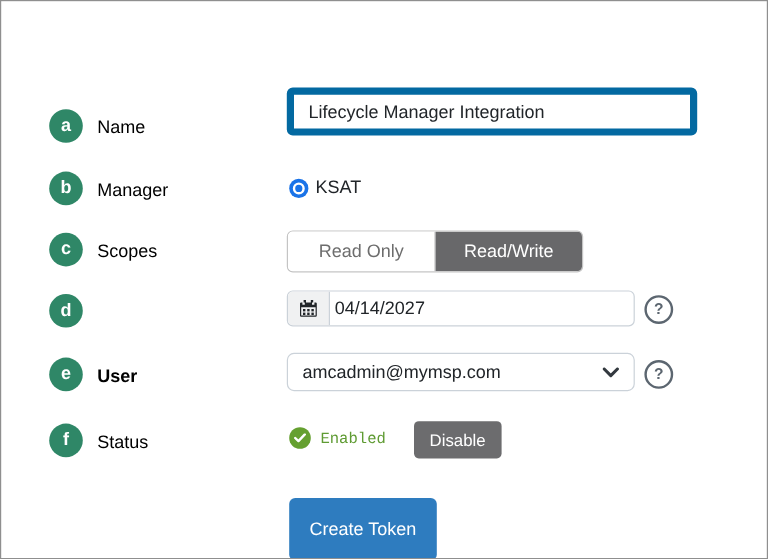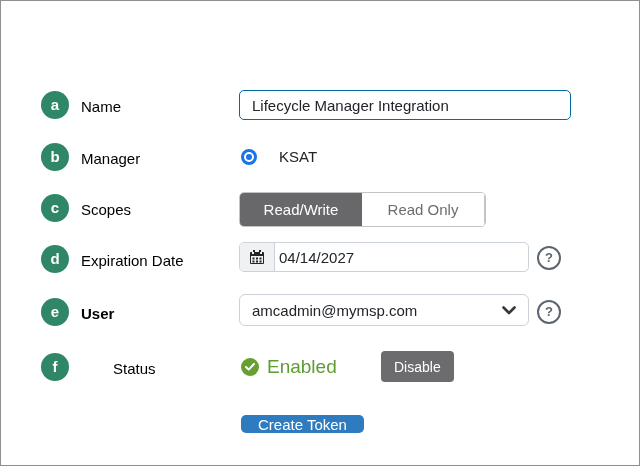--- a/index.html
+++ b/index.html
@@ -10,24 +10,24 @@
     overflow:hidden;
   }
   
   .header{position:absolute;top:0;left:0;right:0;height:62px;border-bottom:1px solid #cfcfcf;background:#fff;}
   .title{position:absolute;left:80px;top:0;height:62px;line-height:62px;font-size:22px;font-weight:700;color:#1c2227;letter-spacing:.2px;}
   
   .badge{position:absolute;left:40px;width:28px;height:28px;border-radius:50%;background:#2f8767;color:#fff;
          font-size:15px;font-weight:700;text-align:center;line-height:28px;}
   .rowlabel{position:absolute;left:80px;font-size:15px;color:#000000;}
   
-  .text-input{position:absolute;left:238px;top:89px;width:306px;height:28px;border:1px solid #0369a1;border-radius:5px;
+  .text-input{position:absolute;left:238px;top:72px;width:306px;height:28px;border:6px solid #0369a1;border-radius:5px;
               padding:0 12px;font-size:15px;color:#212529;font-family:"Liberation Sans",sans-serif;outline:none;background:#fff;}
   
-  .radio-wrap{position:absolute;left:240px;top:147px;display:flex;align-items:center;gap:22px;}
+  .radio-wrap{position:absolute;left:240px;top:147px;display:flex;align-items:center;gap:6px;}
   .radio{width:16px;height:16px;border-radius:50%;background:#1a73e8;position:relative;}
   .radio::after{content:"";position:absolute;left:3px;top:3px;width:10px;height:10px;border-radius:50%;border:2px solid #fff;box-sizing:border-box;background:#1a73e8;}
   .radio-label{font-size:15px;color:#212529;}
   
   .seg{position:absolute;left:238px;top:191px;height:33px;display:flex;border-radius:5px;overflow:hidden;border:1px solid #c4c4c4;}
   .seg-btn{min-width:94px;padding:0 14px;font-size:15px;display:flex;align-items:center;justify-content:center;cursor:pointer;}
   .seg-off{background:#ffffff;color:#6d6d6d;border-right:1px solid #c4c4c4;}
   .seg-on{background:#68686a;color:#ffffff;}
   
   .date-group{position:absolute;left:238px;top:241px;width:290px;height:30px;border:1px solid #cbd2d9;border-radius:5px;display:flex;overflow:hidden;background:#fff;box-sizing:border-box;}
@@ -36,25 +36,25 @@
   
   .help{position:absolute;width:20px;height:20px;border-radius:50%;border:2px solid #5c6670;color:#5c6670;
         font-size:13px;font-weight:700;text-align:center;line-height:20px;box-sizing:content-box;cursor:pointer;background:#fff;}
   
   .select{position:absolute;left:238px;top:293px;width:290px;height:32px;border:1px solid #cbd2d9;border-radius:6px;
           display:flex;align-items:center;padding:0 12px;box-sizing:border-box;font-size:15px;color:#212529;cursor:pointer;background:#fff;}
   .select .sel-text{flex:1;}
   
   .status-wrap{position:absolute;left:240px;top:355px;display:flex;align-items:center;gap:8px;}
   .check{width:18px;height:18px;border-radius:50%;background:#65a030;color:#fff;display:flex;align-items:center;justify-content:center;}
-  .status-text{font-size:19px;color:#5f9b33;}
+  .status-text{font-size:13px;color:#5f9b33;font-family:Liberation Mono, monospace;}
   .gray-btn{position:absolute;left:344px;top:350px;height:31px;padding:0 13px;background:#6c6c6e;color:#fff;border:none;
-            border-radius:4px;font-size:14px;font-family:"Liberation Sans",sans-serif;cursor:pointer;margin-left:36px;}
+            border-radius:4px;font-size:14px;font-family:"Liberation Sans",sans-serif;cursor:pointer;}
   
-  .primary-btn{position:absolute;left:240px;top:414px;height:18px;padding:0 17px;background:#2e7cbf;color:#fff;border:none;
+  .primary-btn{position:absolute;left:240px;top:414px;height:52px;padding:0 17px;background:#2e7cbf;color:#fff;border:none;
                border-radius:5px;font-size:15px;font-family:"Liberation Sans",sans-serif;cursor:pointer;}
   svg{display:block;}
 </style>
 </head>
 <body>
 
 <div class="frame">
 
 
   <div class="badge" style="top:90px;">a</div>
@@ -64,26 +64,25 @@
   <div class="badge" style="top:142px;">b</div>
   <div class="rowlabel" style="top:149px;">Manager</div>
   <div class="radio-wrap">
     <span class="radio"></span>
     <span class="radio-label">KSAT</span>
   </div>
 
   <div class="badge" style="top:193px;">c</div>
   <div class="rowlabel" style="top:200px;">Scopes</div>
   <div class="seg">
+    <div class="seg-btn seg-off">Read Only</div>
     <div class="seg-btn seg-on">Read/Write</div>
-    <div class="seg-btn seg-off">Read Only</div>
   </div>
 
   <div class="badge" style="top:244px;">d</div>
-  <div class="rowlabel" style="top:251px;">Expiration Date</div>
   <div class="date-group">
     <div class="date-addon">
       <svg width="16" height="16" viewBox="0 0 16 16">
         <path fill="#212529" d="M4 1h2v2H4zM10 1h2v2h-2zM2 3h1v2h2V3h6v2h2V3h1a1 1 0 0 1 1 1v10a1 1 0 0 1-1 1H2a1 1 0 0 1-1-1V4a1 1 0 0 1 1-1zm0 4v7h12V7H2z"></path>
         <g fill="#212529">
           <rect x="3.5" y="8.5" width="2" height="2"></rect>
             <rect x="7" y="8.5" width="2" height="2"></rect>
             <rect x="10.5" y="8.5" width="2" height="2"></rect>
           <rect x="3.5" y="11.5" width="2" height="2"></rect>
             <rect x="7" y="11.5" width="2" height="2"></rect>
@@ -101,21 +100,21 @@
     <span class="sel-text">amcadmin@mymsp.com</span>
     <span>
       <svg width="14" height="9" viewBox="0 0 14 9">
           <path d="M1.5 1.5 L7 7 L12.5 1.5" fill="none" stroke="#33393f" stroke-width="2.6" stroke-linecap="round" stroke-linejoin="round"></path>
         </svg>
     </span>
   </div>
   <div class="help" style="left:536px;top:299px;">?</div>
 
   <div class="badge" style="top:352px;">f</div>
-  <div class="rowlabel" style="top:359px;margin-left:32px;">Status</div>
+  <div class="rowlabel" style="top:359px;">Status</div>
   <div class="status-wrap">
     <span class="check">
       <svg width="10" height="8" viewBox="0 0 10 8">
           <path d="M1 4 L3.7 6.6 L9 1" fill="none" stroke="#fff" stroke-width="2" stroke-linecap="round" stroke-linejoin="round"></path>
         </svg>
     </span>
     <span class="status-text">Enabled</span>
   </div>
   <button class="gray-btn">Disable</button>
 

